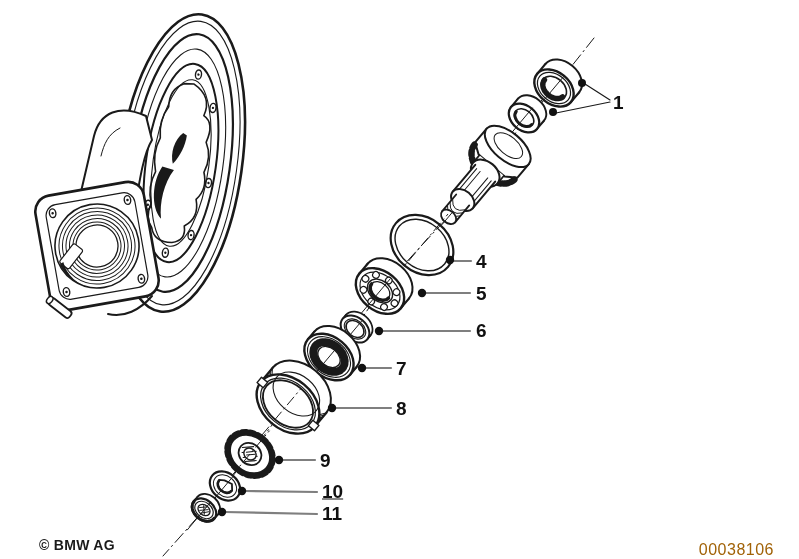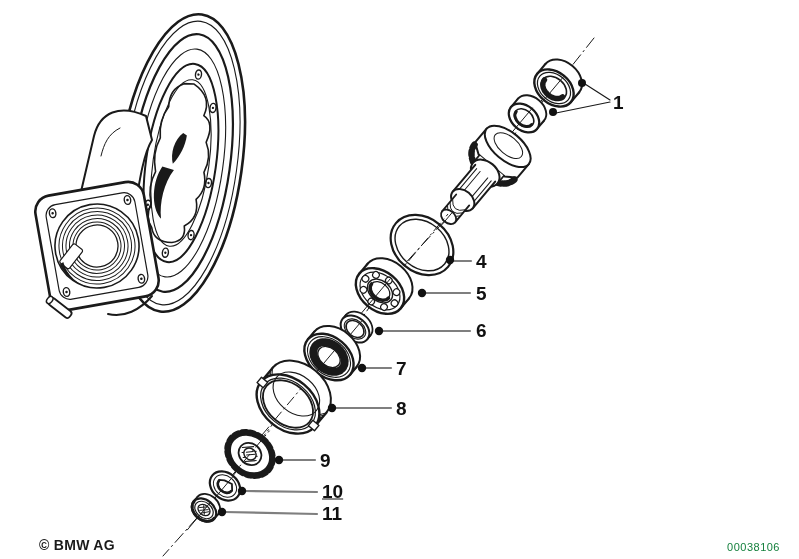--- a/index.html
+++ b/index.html
@@ -20,22 +20,22 @@
   .c7 {left:396px;top:368px;}
   .c8 {left:396px;top:408px;}
   .c9 {left:320px;top:460px;}
   .c10{left:322px;top:491px;text-decoration:underline;}
   .c11{left:322px;top:513px;}
   .copyright{
     position:absolute;left:21px;top:537px;
     font-weight:bold;font-size:14px;color:#1a1a1a;letter-spacing:.3px;margin-left:18px;
   }
   .docnum{
-    position:absolute;right:19px;top:541px;
-    font-size:11px;color:#15803d;letter-spacing:.5px;
+    position:absolute;right:25px;top:541px;
+    font-size:16px;color:#a16207;letter-spacing:.5px;
   }
 </style>
 </head>
 <body>
 
 <div class="stage">
 
   <svg width="799" height="559" viewBox="0 0 799 559">
     <g stroke="#1a1a1a" fill="none" stroke-linecap="round" stroke-linejoin="round">
 

